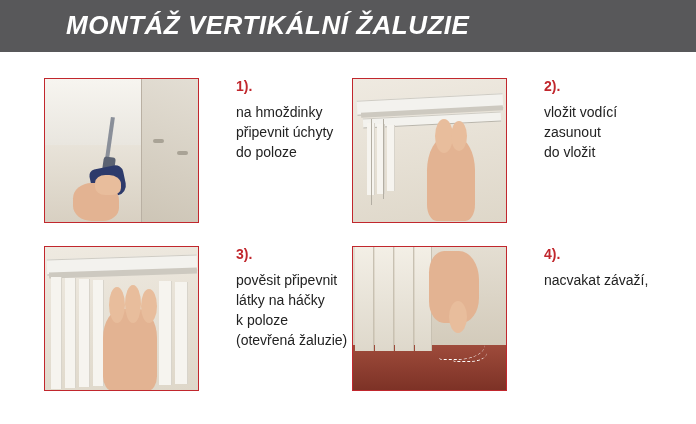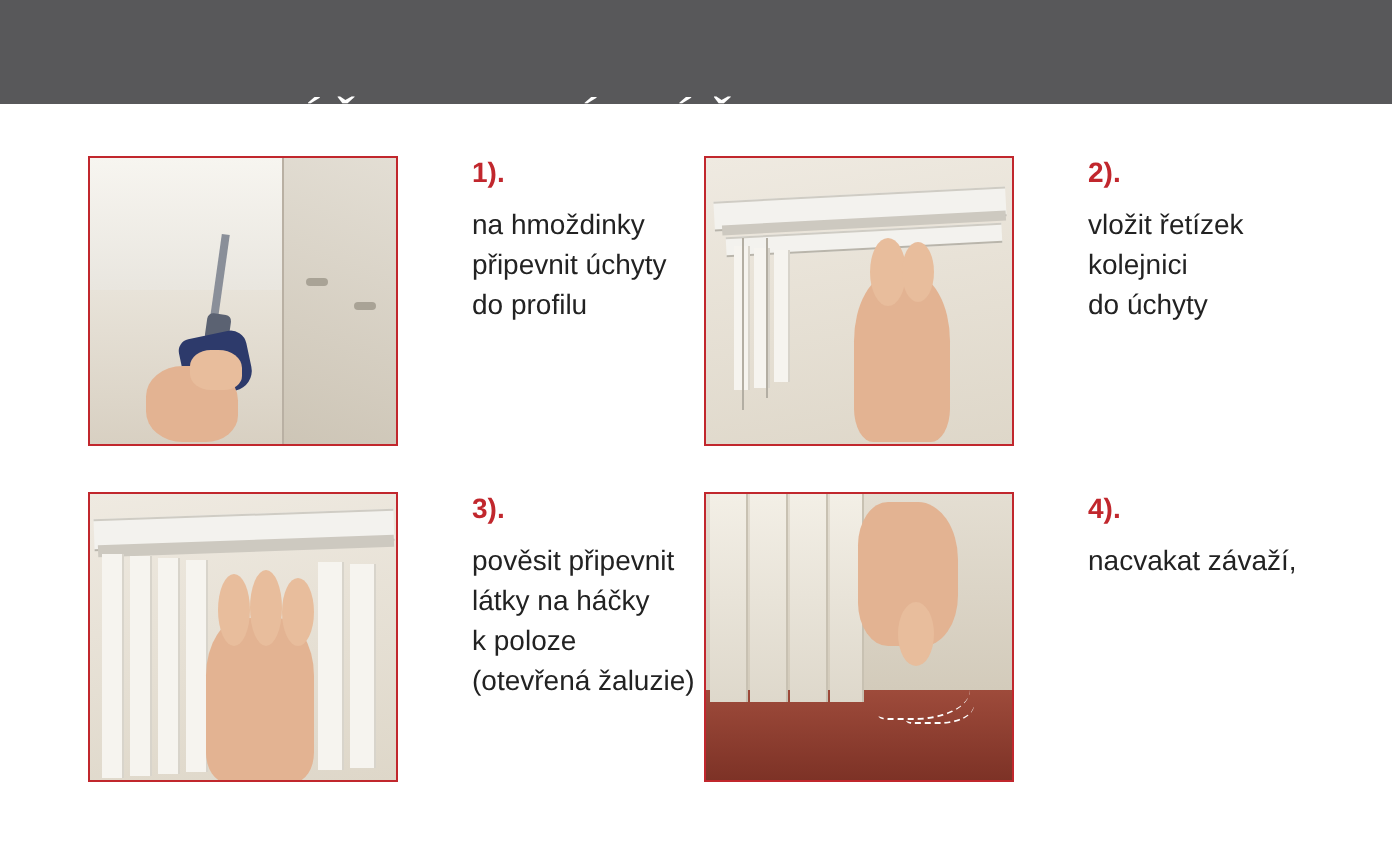--- a/index.html
+++ b/index.html
@@ -27,26 +27,25 @@
     top: 0;
     width: 696px;
     height: 52px;
     background: #58585a;
   }
   .header-title {
     position: absolute;
     left: 66px;
     top: 10px;
     font-size: 26px;
-    font-weight: normal;
+    font-weight: bold;
     font-style: italic;
     color: #ffffff;
     letter-spacing: 0.5px;
     white-space: nowrap;
-    margin-top: 37px;
   }
 
   
   .steps {
     position: absolute;
     left: 0;
     top: 52px;
     width: 696px;
     height: 372px;
   }
@@ -190,44 +189,44 @@
         <div class="drill-bit"></div>
         <div class="drill-chuck"></div>
         <div class="drill-body"></div>
         <div class="hand" style="left:28px;top:104px;width:46px;height:38px;"></div>
         <div class="hand hand2" style="left:50px;top:96px;width:26px;height:20px;"></div>
       </div>
       <div class="text-col">
         <div class="step-num">1).</div>
         <div class="step-line">na hmoždinky</div>
         <div class="step-line">připevnit úchyty</div>
-        <div class="step-line">do profilu</div>
+        <div class="step-line">do poloze</div>
       </div>
     </div>
 
     <div class="step s2">
       <div class="photo">
         <div class="p2-wall"></div>
         <div class="rail" style="left:4px;top:18px;width:146px;height:13px;transform:rotate(-3deg);"></div>
         <div class="rail-dark" style="left:8px;top:30px;width:142px;height:5px;transform:rotate(-3deg);"></div>
         <div class="rail" style="left:10px;top:36px;width:138px;height:8px;transform:rotate(-3deg);"></div>
         <div class="slat" style="left:14px;top:44px;width:7px;height:72px;"></div>
         <div class="slat" style="left:24px;top:45px;width:7px;height:70px;"></div>
         <div class="slat" style="left:34px;top:46px;width:7px;height:66px;"></div>
         <div class="chain" style="left:18px;top:40px;height:86px;"></div>
         <div class="chain" style="left:30px;top:40px;height:80px;"></div>
         <div class="hand" style="left:74px;top:58px;width:48px;height:84px;border-radius:40% 40% 20% 20%;"></div>
         <div class="hand hand2" style="left:82px;top:40px;width:18px;height:34px;border-radius:50%;"></div>
         <div class="hand hand2" style="left:98px;top:42px;width:16px;height:30px;border-radius:50%;"></div>
       </div>
       <div class="text-col">
         <div class="step-num">2).</div>
-        <div class="step-line">vložit řetízek</div>
-        <div class="step-line">kolejnici</div>
-        <div class="step-line">do úchyty</div>
+        <div class="step-line">vložit vodící</div>
+        <div class="step-line">zasunout</div>
+        <div class="step-line">do vložit</div>
       </div>
     </div>
 
     <div class="step s3">
       <div class="photo">
         <div class="p2-wall"></div>
         <div class="rail" style="left:2px;top:10px;width:150px;height:14px;transform:rotate(-2deg);"></div>
         <div class="rail-dark" style="left:4px;top:23px;width:148px;height:6px;transform:rotate(-2deg);"></div>
         <div class="slat" style="left:6px;top:30px;width:10px;height:112px;"></div>
         <div class="slat" style="left:20px;top:31px;width:10px;height:110px;"></div>

